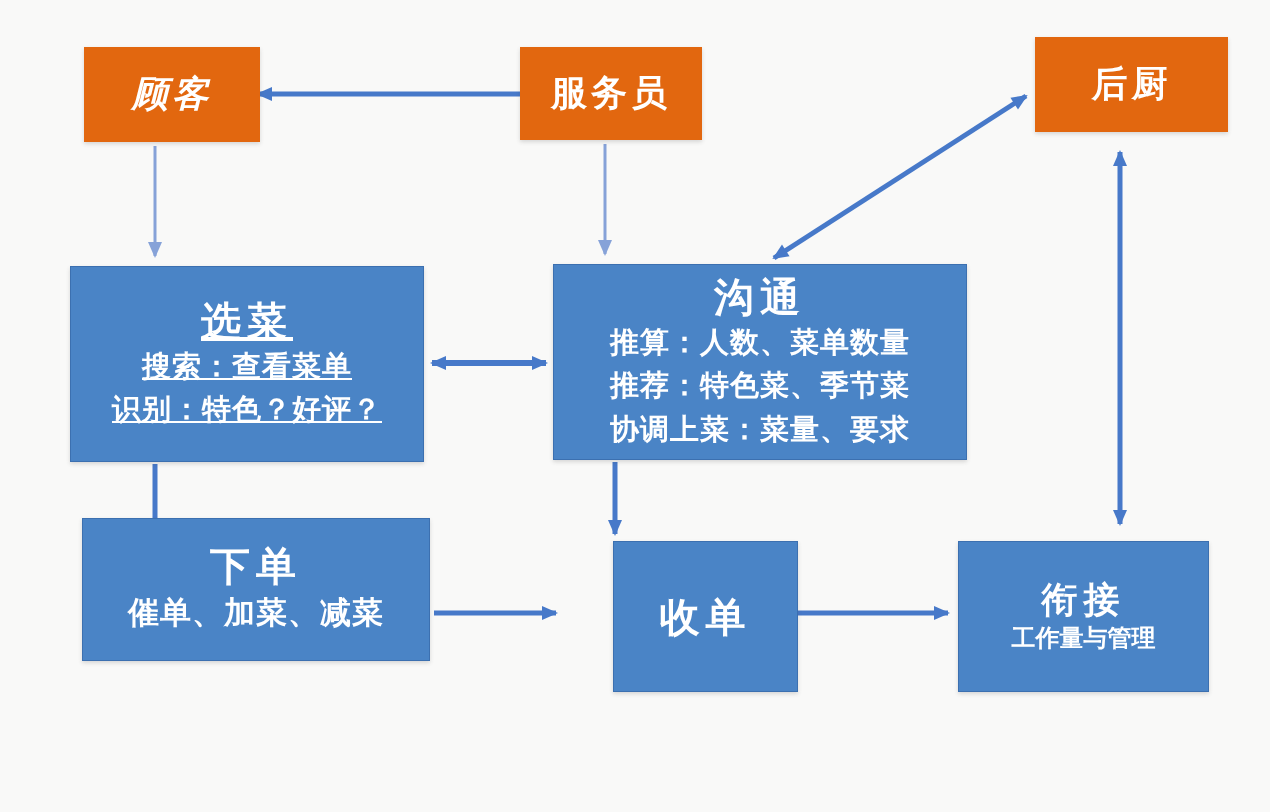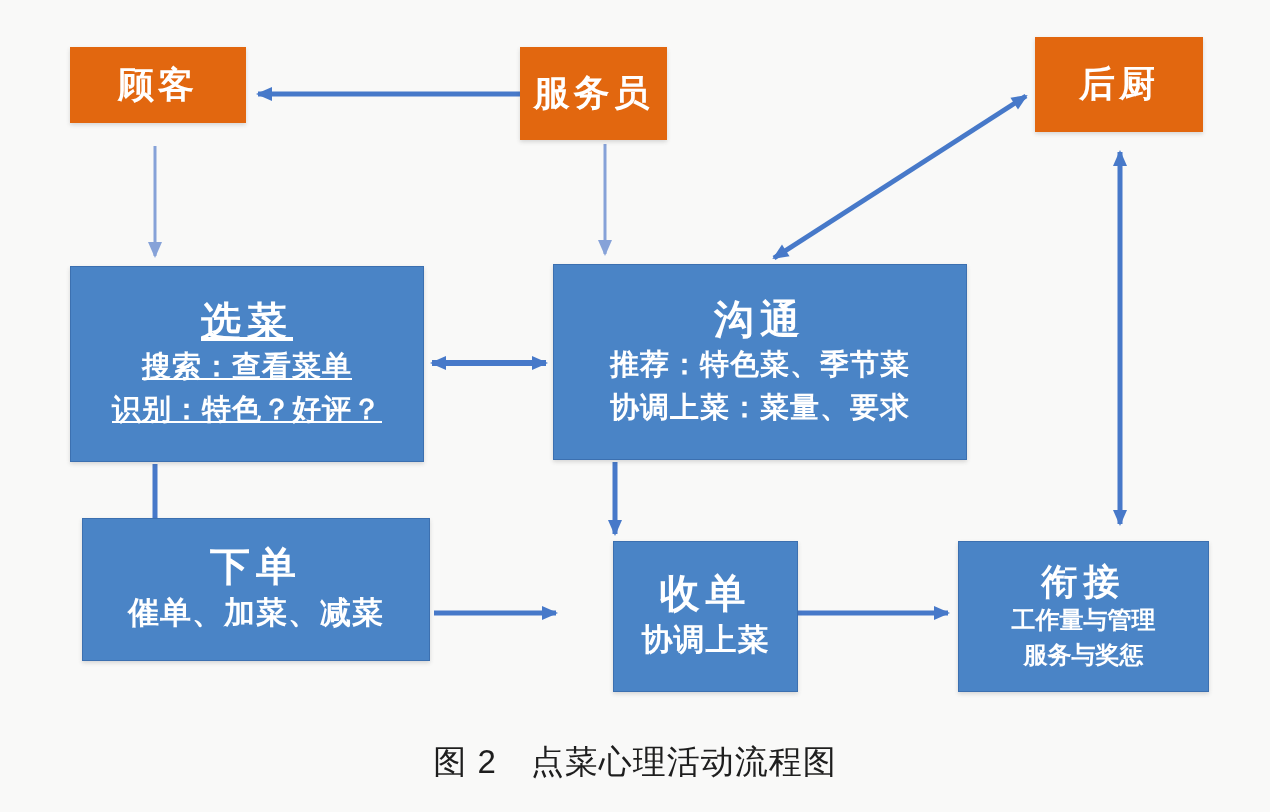--- a/index.html
+++ b/index.html
@@ -38,23 +38,23 @@
     background:var(--process-box,#4a84c6);
     border:1px solid rgba(35,75,135,.35);
   }
   .process .title{
     font-size:40px;line-height:1.2;letter-spacing:6px;
   }
   .process .line{
     font-size:29px;line-height:1.5;letter-spacing:1px;
   }
   
-  .n-customer {left:70px;  top:47px;  width:176px; height:76px;}
-  .n-waiter   {left:520px; top:47px;  width:147px; height:93px;}
-  .n-kitchen  {left:1035px;top:37px;  width:168px; height:95px;}
+  .n-customer {left:84px;  top:47px;  width:176px; height:95px;font-style:italic;}
+  .n-waiter   {left:520px; top:47px;  width:182px; height:93px;}
+  .n-kitchen  {left:1035px;top:37px;  width:193px; height:95px;}
   .n-select   {left:70px;  top:266px; width:352px; height:194px;text-decoration:underline;}
   .n-comm     {left:553px; top:264px; width:412px; height:194px;text-align:right;}
   .n-place    {left:82px;  top:518px; width:346px; height:141px;}
   .n-receive  {left:565px; top:541px; width:183px; height:149px;margin-left:48px;}
   .n-handoff  {left:958px; top:541px; width:249px; height:149px;}
   .n-place .line, .n-receive .line{font-size:31px;}
   .n-handoff .title{font-size:36px;}
   .n-handoff .line{font-size:24px;line-height:1.45;letter-spacing:0;}
   .caption{
     position:absolute;left:0;top:740px;width:1270px;
@@ -102,35 +102,33 @@
   </div>
 
   <div class="node process n-select">
     <span class="title">选菜</span>
     <span class="line">搜索：查看菜单</span>
     <span class="line">识别：特色？好评？</span>
   </div>
 
   <div class="node process n-comm">
     <span class="title">沟通</span>
+    <span class="line">推算：人数、菜单数量</span>
     <span class="line">推荐：特色菜、季节菜</span>
     <span class="line">协调上菜：菜量、要求</span>
   </div>
 
   <div class="node process n-place">
     <span class="title">下单</span>
     <span class="line">催单、加菜、减菜</span>
   </div>
 
   <div class="node process n-receive">
     <span class="title">收单</span>
-    <span class="line">协调上菜</span>
   </div>
 
   <div class="node process n-handoff">
     <span class="title">衔接</span>
     <span class="line">工作量与管理</span>
-    <span class="line">服务与奖惩</span>
   </div>
 
-  <div class="caption">图 2　点菜心理活动流程图</div>
 
 </div>
 
 </body></html>

